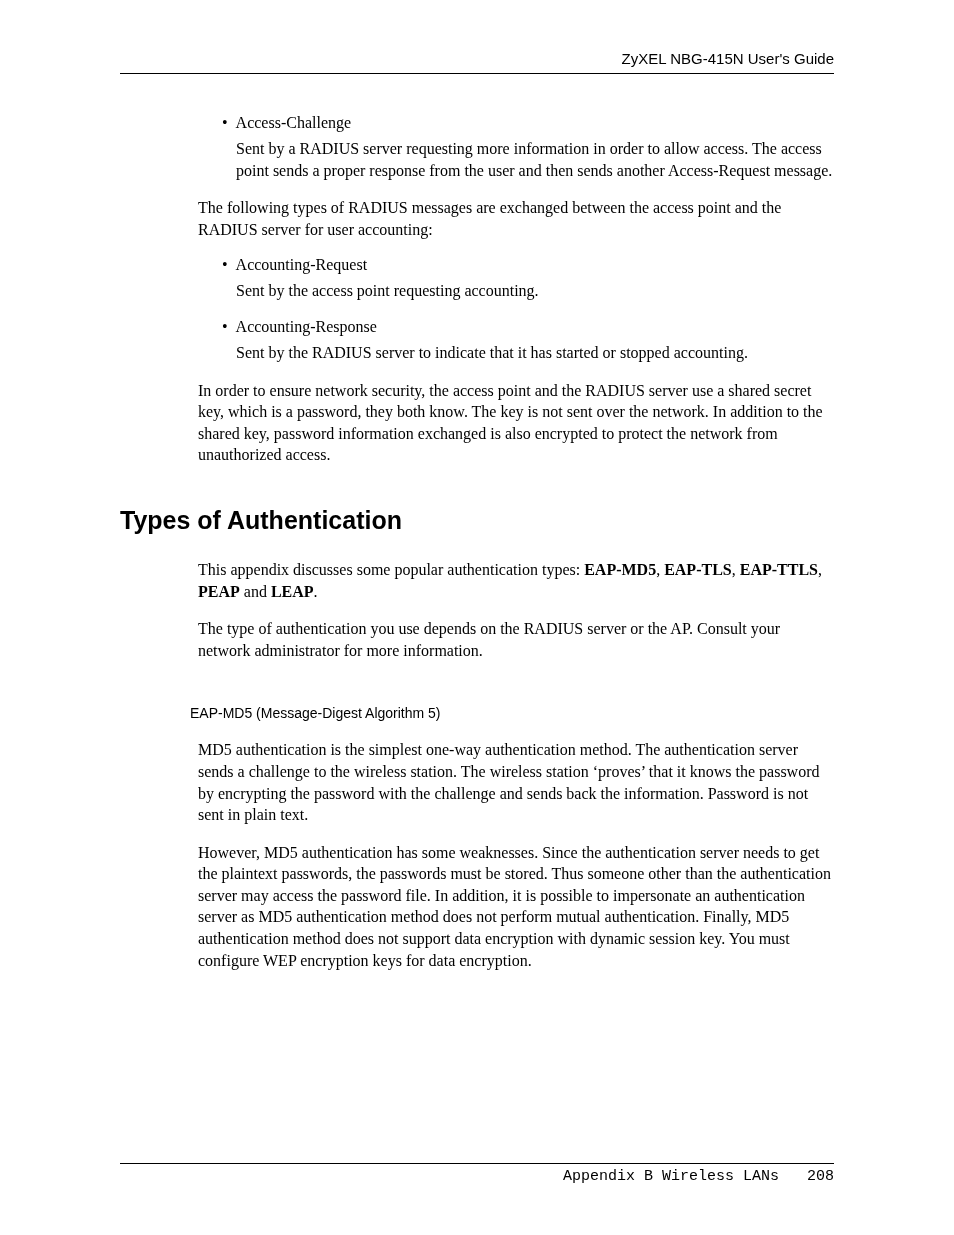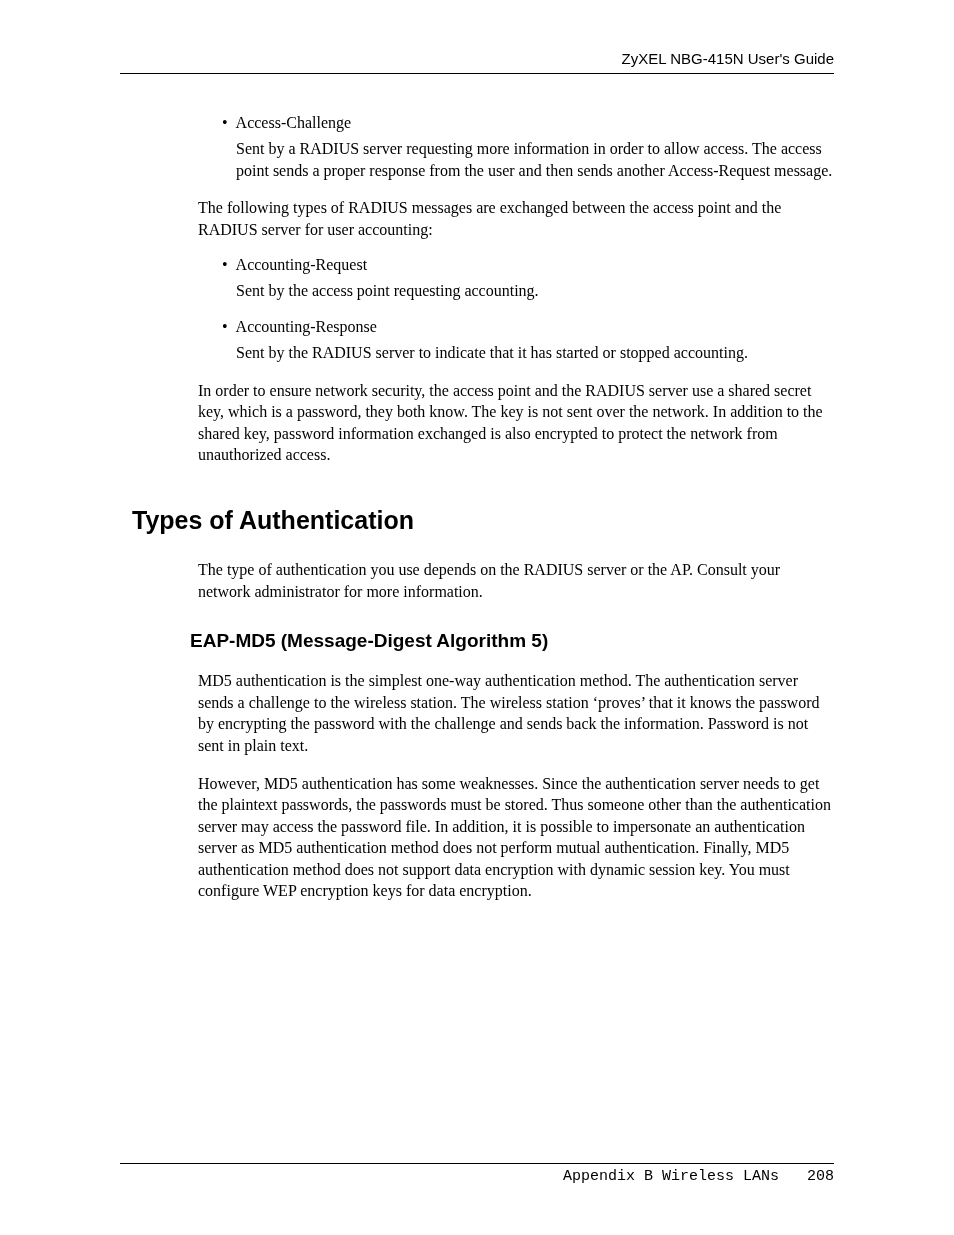--- a/index.html
+++ b/index.html
@@ -44,27 +44,27 @@
   }
   .para {
     font-size: 16px;
     line-height: 1.35;
     margin: 0 0 16px 8px;
   }
   h1.section {
     font-family: Arial, Helvetica, sans-serif;
     font-weight: bold;
     font-size: 25px;
-    margin: 40px 0 24px 12px;
+    margin: 40px 0 24px 0;
   }
   h2.subsection {
     font-family: Arial, Helvetica, sans-serif;
-    font-weight: bold;
-    font-size: 19px;
-    margin: 28px 0 18px 0;
+    font-weight: normal;
+    font-size: 14px;
+    margin: 44px 0 18px 0;
   }
   .footer-area {
     position: absolute;
     left: 120px;
     right: 120px;
     bottom: 50px;
   }
   .footer-rule {
     border: none;
     border-top: 1px solid #000;
@@ -112,20 +112,23 @@
       <p class="bullet-desc">Sent by the RADIUS server to indicate that it has started or stopped accounting.</p>
     </div>
 
     <p class="para">In order to ensure network security, the access point and the RADIUS server use a shared secret key, which is a password, they both know. The key is not sent over the network. In addition to the shared key, password information exchanged is also encrypted to protect the network from unauthorized access.</p>
   </div>
 
   <h1 class="section">Types of Authentication</h1>
 
   <div class="body-indent">
 
+    <p class="para">
+      <span>This appendix discusses some popular authentication types: </span><span class="bold">EAP-MD5</span><span>, </span><span class="bold">EAP-TLS</span><span>, </span><span class="bold">EAP-TTLS</span><span>, </span><span class="bold">PEAP</span><span> and </span><span class="bold">LEAP</span><span>.</span>
+    </p>
 
     <p class="para">The type of authentication you use depends on the RADIUS server or the AP. Consult your network administrator for more information.</p>
 
     <h2 class="subsection">EAP-MD5 (Message-Digest Algorithm 5)</h2>
 
     <p class="para">MD5 authentication is the simplest one-way authentication method. The authentication server sends a challenge to the wireless station. The wireless station ‘proves’ that it knows the password by encrypting the password with the challenge and sends back the information. Password is not sent in plain text.</p>
 
     <p class="para">However, MD5 authentication has some weaknesses. Since the authentication server needs to get the plaintext passwords, the passwords must be stored. Thus someone other than the authentication server may access the password file. In addition, it is possible to impersonate an authentication server as MD5 authentication method does not perform mutual authentication. Finally, MD5 authentication method does not support data encryption with dynamic session key. You must configure WEP encryption keys for data encryption.</p>
   </div>
 

